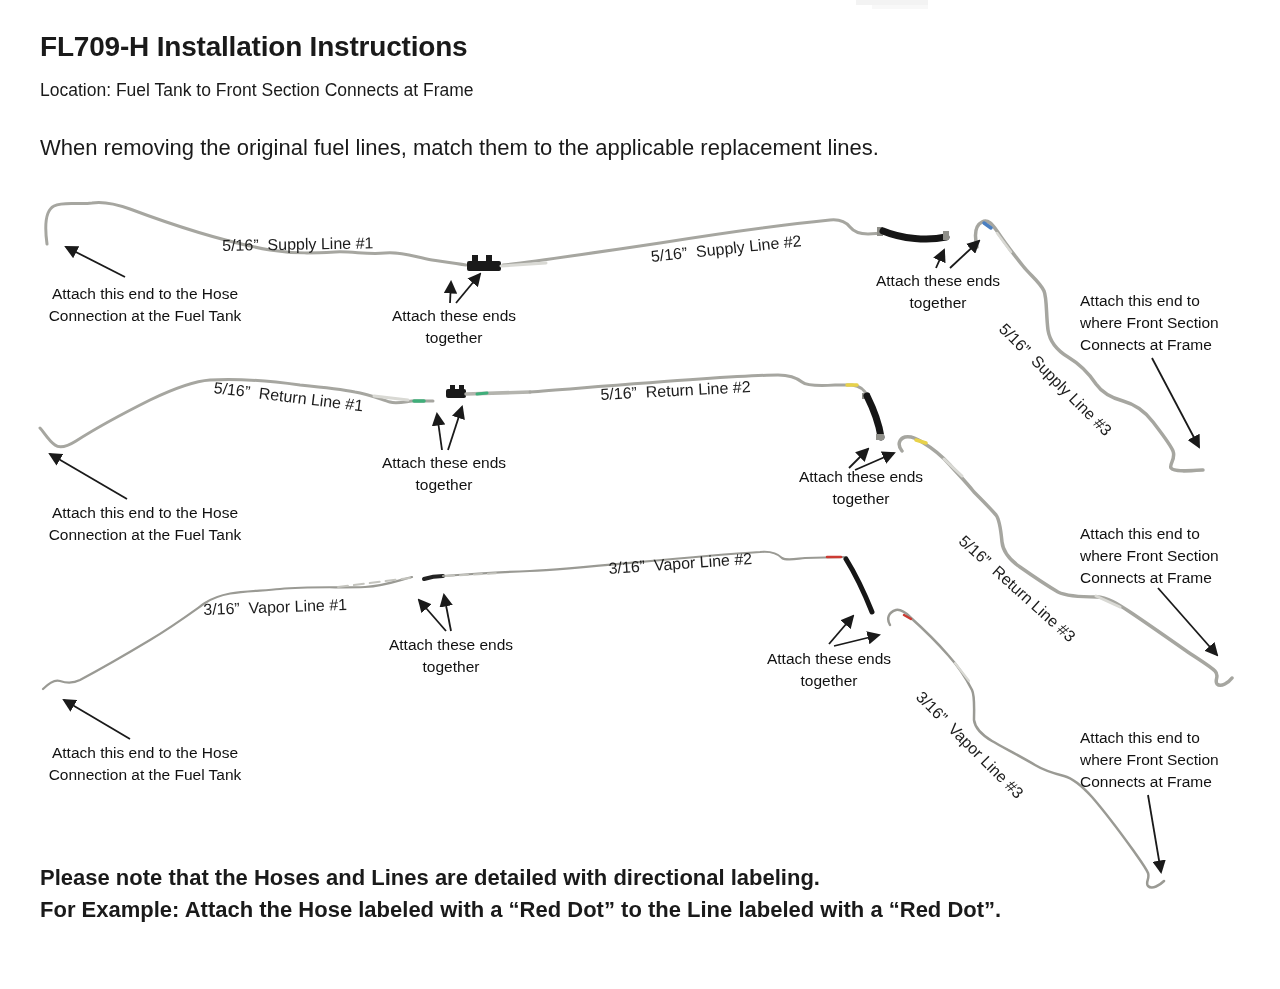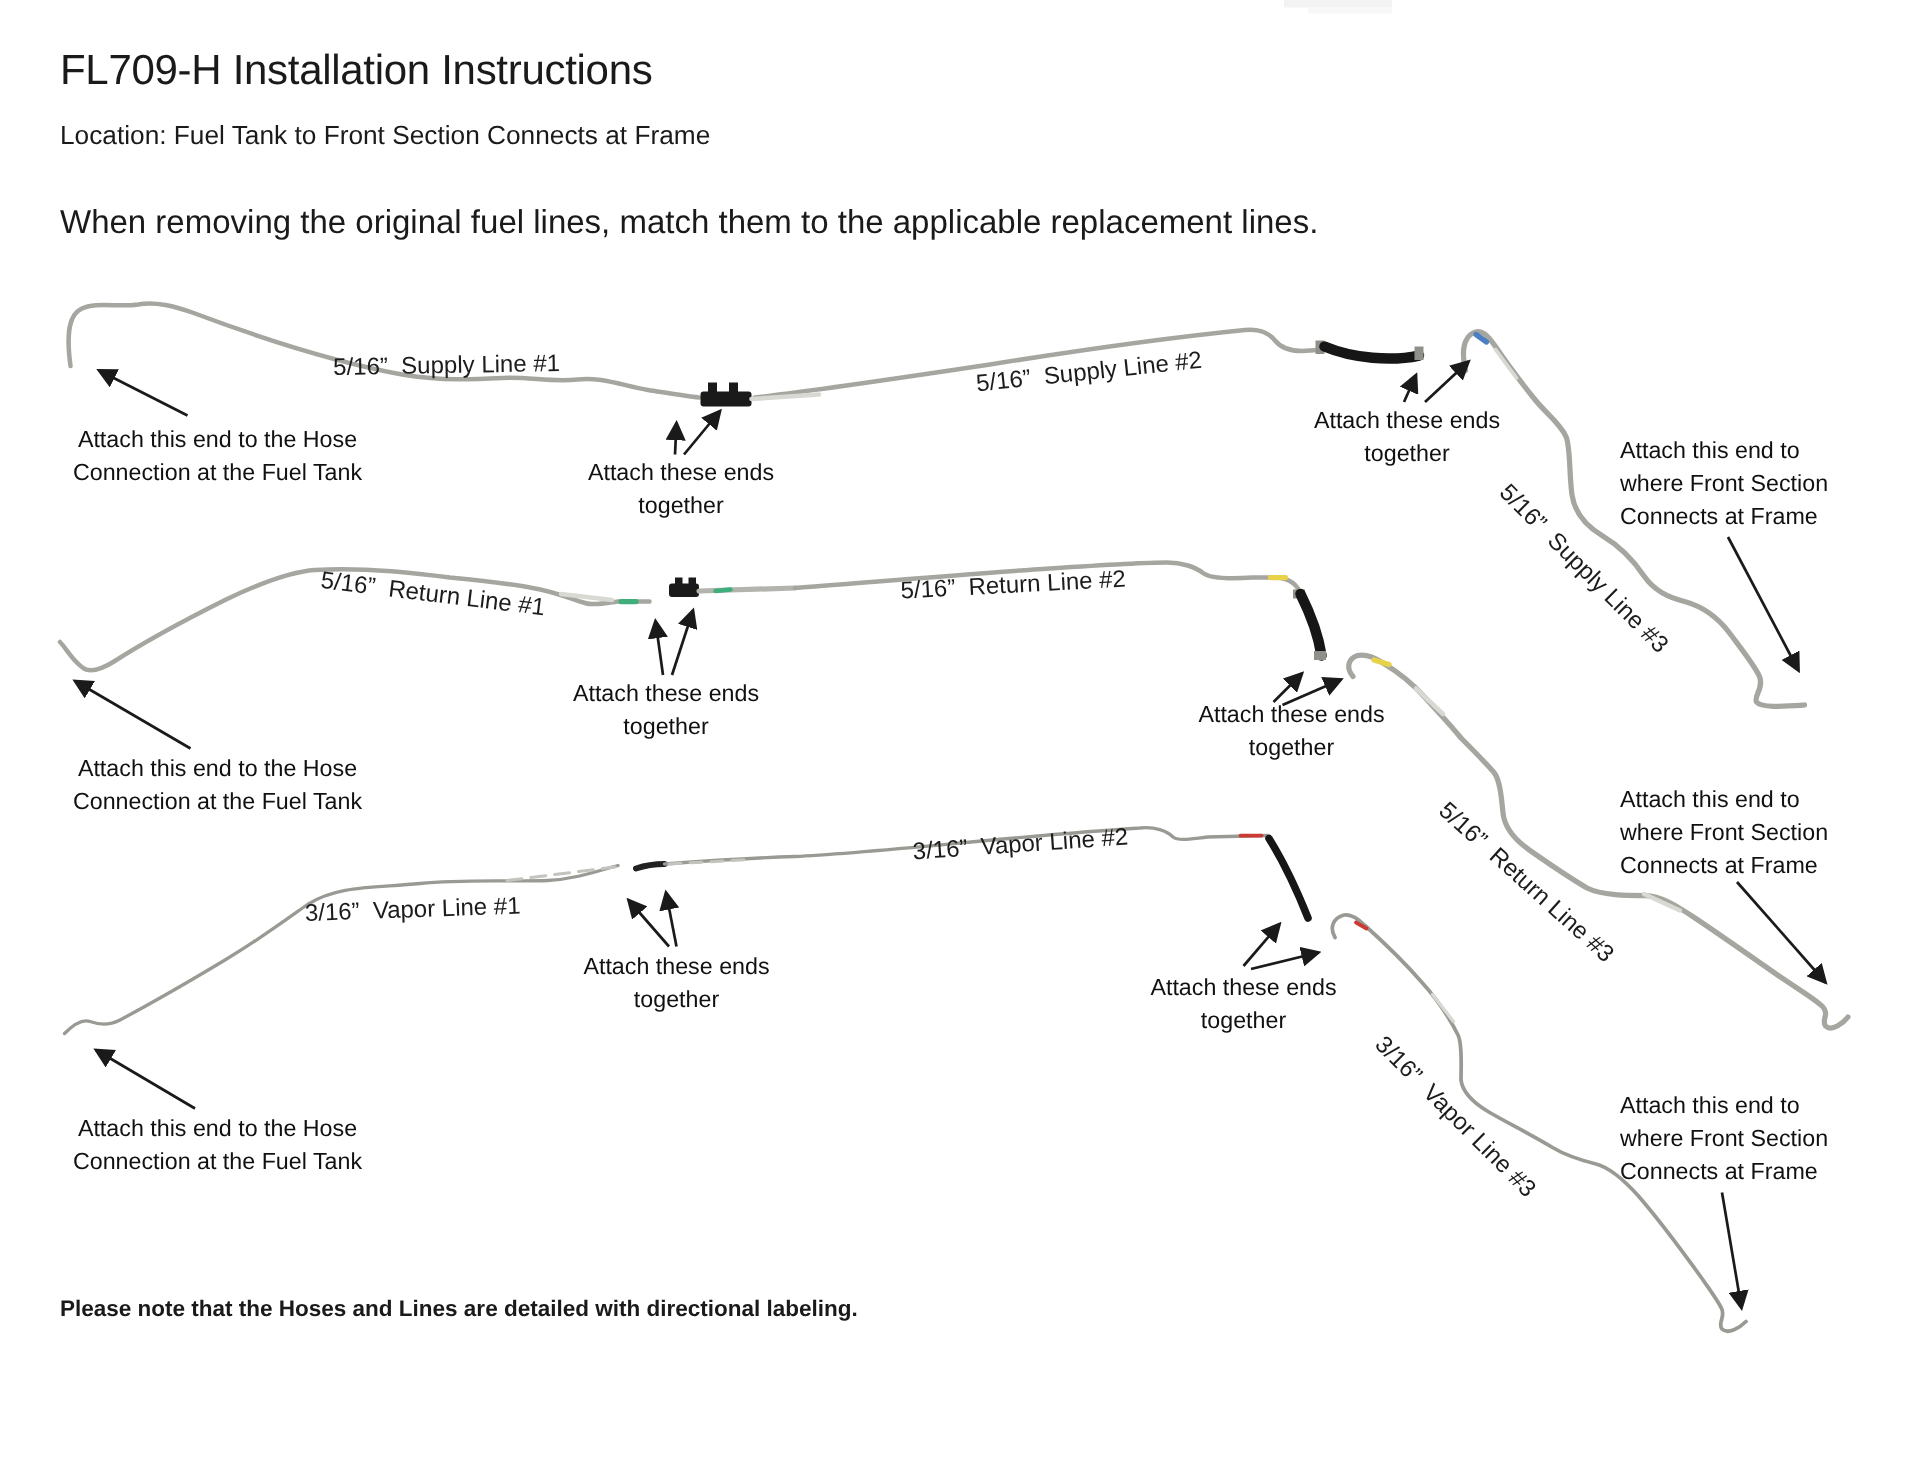--- a/index.html
+++ b/index.html
@@ -6,21 +6,21 @@
   body {
     width:1280px; height:989px;
     background:#ffffff;
     font-family:"Liberation Sans", sans-serif;
     color:#1a1a1a;
     position:relative;
     overflow:hidden;
   }
   .title {
     position:absolute; left:40px; top:31px;
-    font-size:28px; font-weight:normal; letter-spacing:-0.2px;
+    font-size:28px; font-weight:bold; letter-spacing:-0.2px;
   }
   .subtitle {
     position:absolute; left:40px; top:80px;
     font-size:17.5px; font-weight:normal;
   }
   .intro {
     position:absolute; left:40px; top:135px;
     font-size:22px; font-weight:normal;
   }
   svg.diagram { position:absolute; left:0; top:0; }
@@ -28,21 +28,21 @@
     position:absolute; font-size:16px; white-space:pre;
     transform-origin:left top; color:#1c1c1c;
   }
   .anno {
     position:absolute; font-size:15.5px; line-height:1.42;
     white-space:pre-line; color:#111;
   }
   .anno.center { text-align:center; }
   .footer {
     position:absolute; left:40px; top:862px;
-    font-size:15px; font-weight:bold; line-height:1.47;
+    font-size:22px; font-weight:bold; line-height:1.47;
   }
   .top-smudge { position:absolute; background:#f3f3f3; }
   .top-smudge.b { background:#f8f8f8; }
 </style>
 </head>
 <body>
 
 <div class="top-smudge" style="left:856px; top:0; width:72px; height:5px;"></div>
 <div class="top-smudge b" style="left:872px; top:5px; width:56px; height:4px;"></div>
 
@@ -162,13 +162,14 @@
 <div class="anno center" style="left:40px; top:742px; width:210px;">Attach this end to the Hose
 Connection at the Fuel Tank</div>
 <div class="anno center" style="left:763px; top:648px; width:132px;">Attach these ends
 together</div>
 <div class="anno" style="left:1080px; top:727px; width:160px;">Attach this end to
 where Front Section
 Connects at Frame</div>
 
 <div class="footer">
   <div>Please note that the Hoses and Lines are detailed with directional labeling.</div>
+  <div>For Example: Attach the Hose labeled with a “Red Dot” to the Line labeled with a “Red Dot”.</div>
 </div>
 
 </body></html>

